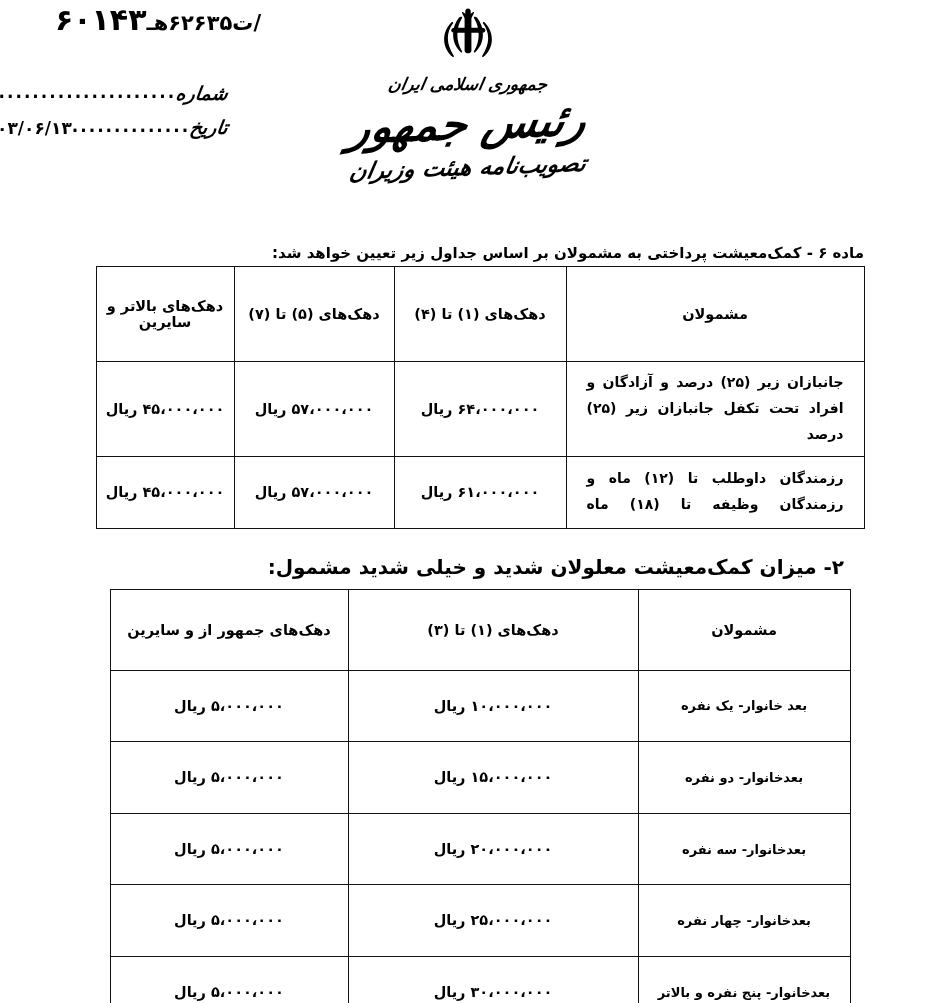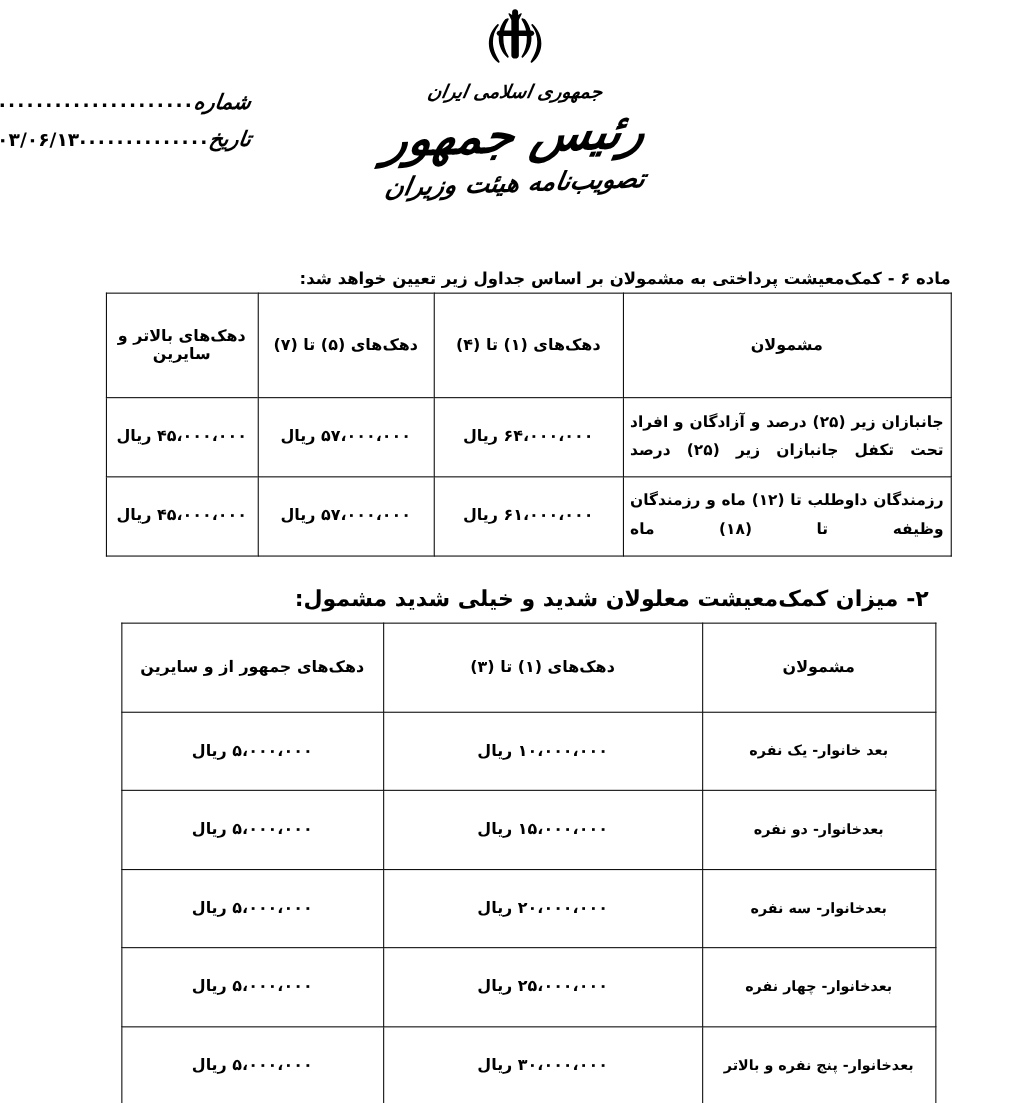--- a/index.html
+++ b/index.html
@@ -162,21 +162,21 @@
     font-weight: bold;
     text-align: center;
     height: 48px;
   }
   table.doc-table td.subject {
     text-align: justify;
     text-align-last: justify;
     font-weight: bold;
     line-height: 1.85;
     font-size: 14px;
-    padding: 8px 6px;
+    padding: 8px 20px;
   }
   table.doc-table td.amount {
     text-align: center;
     font-weight: bold;
     line-height: 1.7;
     font-size: 14.5px;
   }
 
   
   #table-benefits-veterans { width: 768px; }
@@ -200,20 +200,23 @@
   #table-benefits-disabled td.amount {
     font-size: 14.5px;
   }
   #table-benefits-disabled th { height: 34px; }
 </style>
 </head>
 <body>
 
 <div class="doc-header">
 
+  <div class="ref-number">
+    <span class="ref-sub">/ت۶۲۶۳۵هـ</span><span class="ref-main">۶۰۱۴۳</span>
+  </div>
 
   <div class="meta-block">
     <div class="meta-line">
       <span class="meta-label">شماره</span>
       <span class="meta-dots">..........................</span>
     </div>
     <div class="meta-line">
       <span class="meta-label">تاریخ</span>
       <span class="meta-dots">..............</span>
       <span class="meta-value">۱۴۰۳/۰۶/۱۳</span>

